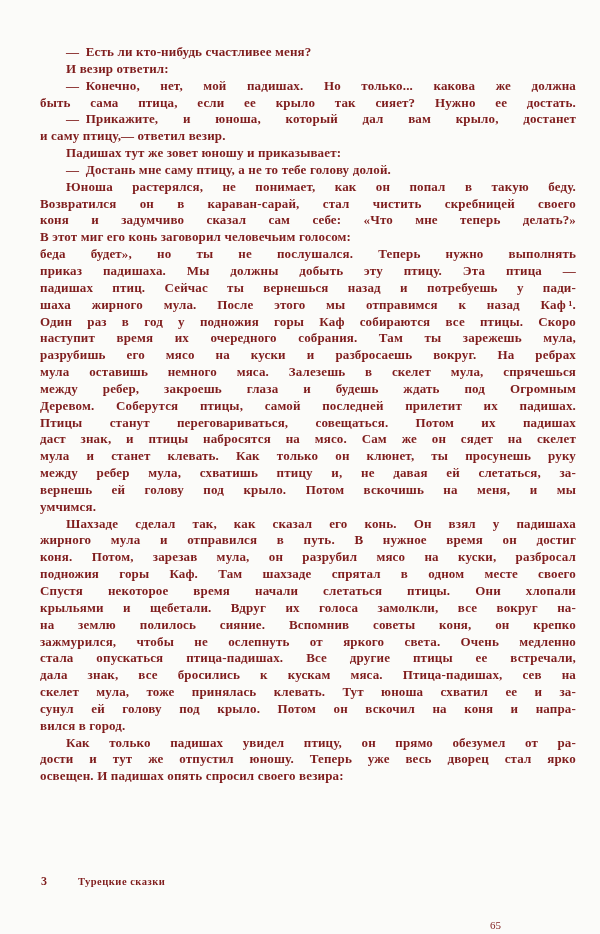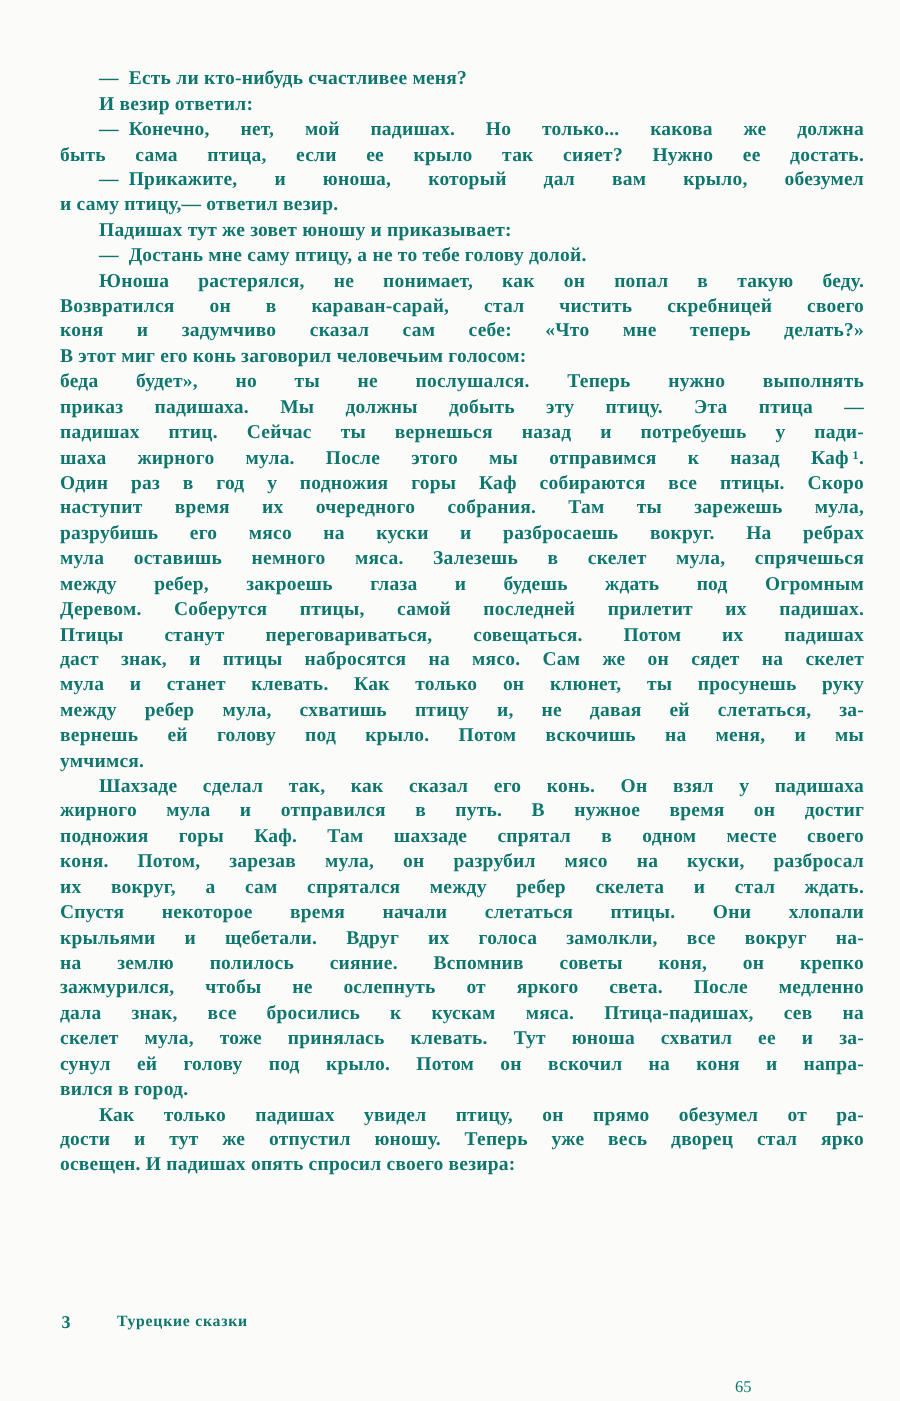--- a/index.html
+++ b/index.html
@@ -7,21 +7,21 @@
     padding: 0;
     background: #fbfbf9;
   }
   .page {
     position: relative;
     width: 600px;
     height: 934px;
     background: #fbfbf9;
     overflow: hidden;
     font-family: "Liberation Serif", "DejaVu Serif", serif;
-    color: #0f766e;
+    color: #7f1d1d;
   }
   .textblock {
     position: absolute;
     left: 40px;
     top: 44px;
     width: 536px;
   }
   .line {
     font-size: 13px;
     font-weight: 700;
@@ -66,21 +66,21 @@
 </style>
 </head>
 <body>
 
 <div class="page">
   <div class="textblock">
       <div class="line i">— Есть ли кто-нибудь счастливее меня?</div>
       <div class="line i">И везир ответил:</div>
       <div class="line i j">— Конечно, нет, мой падишах. Но только... какова же должна</div>
       <div class="line j">быть сама птица, если ее крыло так сияет? Нужно ее достать.</div>
-      <div class="line i j">— Прикажите, и юноша, который дал вам крыло, обезумел</div>
+      <div class="line i j">— Прикажите, и юноша, который дал вам крыло, достанет</div>
       <div class="line">и саму птицу,— ответил везир.</div>
       <div class="line i">Падишах тут же зовет юношу и приказывает:</div>
       <div class="line i">— Достань мне саму птицу, а не то тебе голову долой.</div>
       <div class="line i j">Юноша растерялся, не понимает, как он попал в такую беду.</div>
       <div class="line j">Возвратился он в караван-сарай, стал чистить скребницей своего</div>
       <div class="line j">коня и задумчиво сказал сам себе: «Что мне теперь делать?»</div>
       <div class="line">В этот миг его конь заговорил человечьим голосом:</div>
       <div class="line j">беда будет», но ты не послушался. Теперь нужно выполнять</div>
       <div class="line j">приказ падишаха. Мы должны добыть эту птицу. Эта птица —</div>
       <div class="line j">падишах птиц. Сейчас ты вернешься назад и потребуешь у пади-</div>
@@ -92,27 +92,27 @@
       <div class="line j">между ребер, закроешь глаза и будешь ждать под Огромным</div>
       <div class="line j">Деревом. Соберутся птицы, самой последней прилетит их падишах.</div>
       <div class="line j">Птицы станут переговариваться, совещаться. Потом их падишах</div>
       <div class="line j">даст знак, и птицы набросятся на мясо. Сам же он сядет на скелет</div>
       <div class="line j">мула и станет клевать. Как только он клюнет, ты просунешь руку</div>
       <div class="line j">между ребер мула, схватишь птицу и, не давая ей слетаться, за-</div>
       <div class="line j">вернешь ей голову под крыло. Потом вскочишь на меня, и мы</div>
       <div class="line">умчимся.</div>
       <div class="line i j">Шахзаде сделал так, как сказал его конь. Он взял у падишаха</div>
       <div class="line j">жирного мула и отправился в путь. В нужное время он достиг</div>
+      <div class="line j">коня. Потом, зарезав мула, он разрубил мясо на куски, разбросал</div>
       <div class="line j">подножия горы Каф. Там шахзаде спрятал в одном месте своего</div>
-      <div class="line j">коня. Потом, зарезав мула, он разрубил мясо на куски, разбросал</div>
-      <div class="line j">их вокруг, а сам спрятался между ребер скелета и стал ждать.</div>
       <div class="line j">Спустя некоторое время начали слетаться птицы. Они хлопали</div>
       <div class="line j">крыльями и щебетали. Вдруг их голоса замолкли, все вокруг на-</div>
       <div class="line j">на землю полилось сияние. Вспомнив советы коня, он крепко</div>
-      <div class="line j">зажмурился, чтобы не ослепнуть от яркого света. После медленно</div>
+      <div class="line j">зажмурился, чтобы не ослепнуть от яркого света. Очень медленно</div>
+      <div class="line j">стала опускаться птица-падишах. Все другие птицы ее встречали,</div>
       <div class="line j">дала знак, все бросились к кускам мяса. Птица-падишах, сев на</div>
       <div class="line j">скелет мула, тоже принялась клевать. Тут юноша схватил ее и за-</div>
       <div class="line j">сунул ей голову под крыло. Потом он вскочил на коня и напра-</div>
       <div class="line">вился в город.</div>
       <div class="line i j">Как только падишах увидел птицу, он прямо обезумел от ра-</div>
       <div class="line j">дости и тут же отпустил юношу. Теперь уже весь дворец стал ярко</div>
       <div class="line">освещен. И падишах опять спросил своего везира:</div>
     </div>
 
   <div class="footer-sig">3</div>

